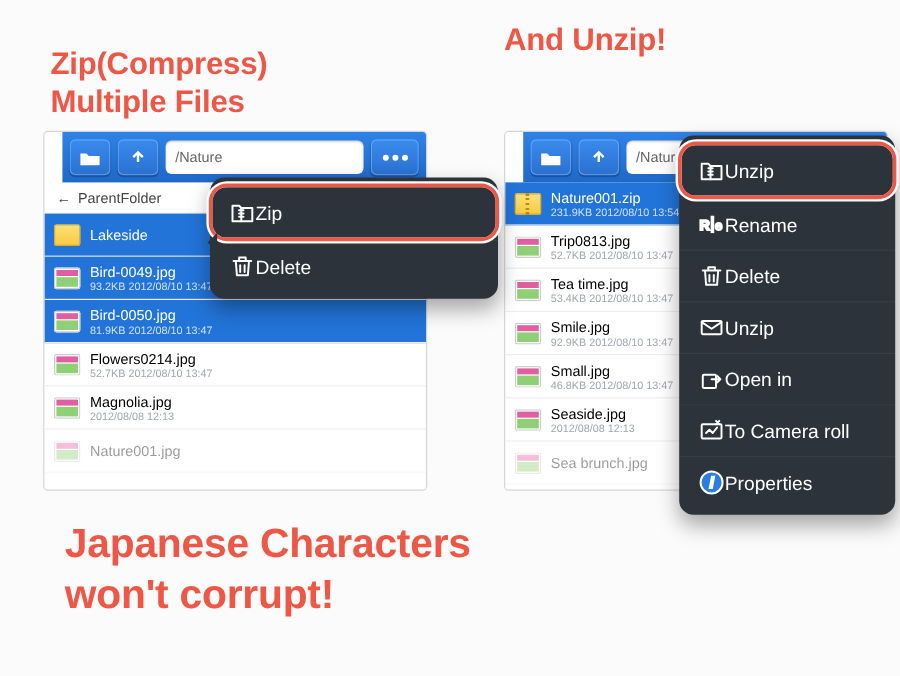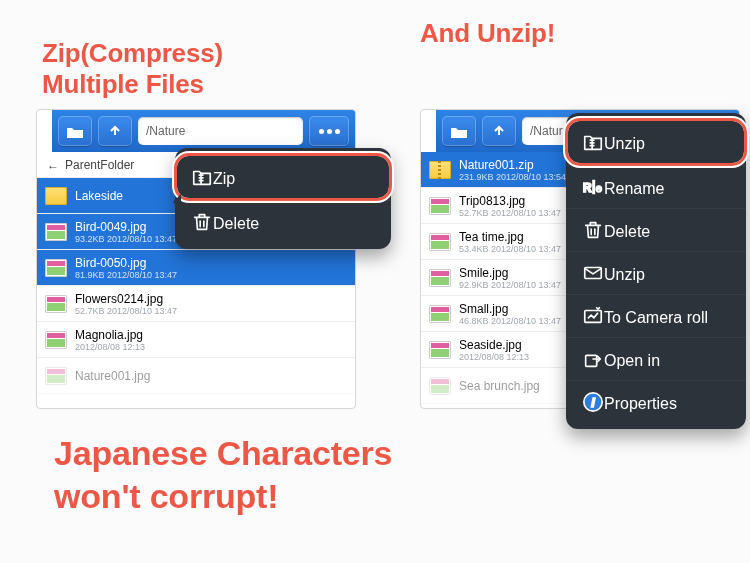--- a/index.html
+++ b/index.html
@@ -134,21 +134,21 @@
 
 .menu {
   position: absolute;
   background: #2c333b;
   border-radius: 12px;
   padding: 6px 0;
   box-shadow: 0 8px 18px rgba(0,0,0,.35);
   color: #fff;
   font-size: 16px;
 }
-.menu.left  { left: 175px; top: 148px; width: 216px; }
+.menu.left  { left: 175px; top: 148px; width: 240px; }
 .menu.left::before{
   content:""; position:absolute; left:-10px; top:46px;
   border:8px solid transparent; border-right-color:#2c333b;
 }
 .menu.right { left: 566px; top: 113px; width: 180px; }
 
 .menu-item {
   display:flex; align-items:flex-end; gap:0;
   padding: 10px 16px;
 }
@@ -380,38 +380,38 @@
         <svg width="22" height="22" viewBox="0 0 24 24" stroke="#fff" fill="none" stroke-width="1.8" stroke-linecap="round" stroke-linejoin="round">
           <rect x="3" y="6" width="18" height="12" rx="1"></rect>
           <path d="M3 7l9 6 9-6"></path>
         </svg>
       </span>
       <span>Unzip</span>
     </div>
     <div class="menu-item">
       <span class="mi-ico">
         <svg width="22" height="22" viewBox="0 0 24 24" stroke="#fff" fill="none" stroke-width="1.8" stroke-linecap="round" stroke-linejoin="round">
+          <rect x="4" y="8" width="12" height="12" rx="1"></rect>
+          <path d="M12 12h8M17 9l3 3-3 3"></path>
+        </svg>
+      </span>
+      <span>Open in</span>
+    </div>
+    <div class="menu-item">
+      <span class="mi-ico">
+        <svg width="22" height="22" viewBox="0 0 24 24" stroke="#fff" fill="none" stroke-width="1.8" stroke-linecap="round" stroke-linejoin="round">
           <rect x="3" y="6" width="18" height="13" rx="1"></rect>
           <path d="M7 14l3-3 3 3 4-5"></path>
           <path d="M16 3l3 3M19 3l-3 3"></path>
         </svg>
       </span>
       <span>To Camera roll</span>
     </div>
     <div class="menu-item">
       <span class="mi-ico">
-        <svg width="22" height="22" viewBox="0 0 24 24" stroke="#fff" fill="none" stroke-width="1.8" stroke-linecap="round" stroke-linejoin="round">
-          <rect x="4" y="8" width="12" height="12" rx="1"></rect>
-          <path d="M12 12h8M17 9l3 3-3 3"></path>
-        </svg>
-      </span>
-      <span>Open in</span>
-    </div>
-    <div class="menu-item">
-      <span class="mi-ico">
         <svg width="22" height="22" viewBox="0 0 24 24">
           <circle cx="12" cy="12" r="10" fill="#2a7de1"></circle>
           <text x="12" y="17" text-anchor="middle" font-size="14" font-style="italic" font-weight="700" fill="#fff">i</text>
         </svg>
       </span>
       <span>Properties</span>
     </div>
   </div>
 
 </body></html>

